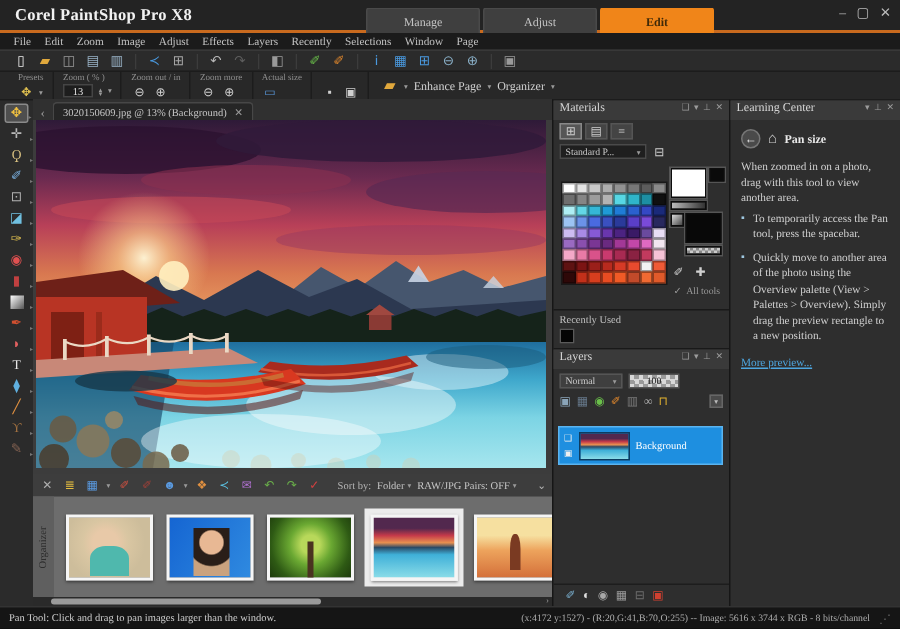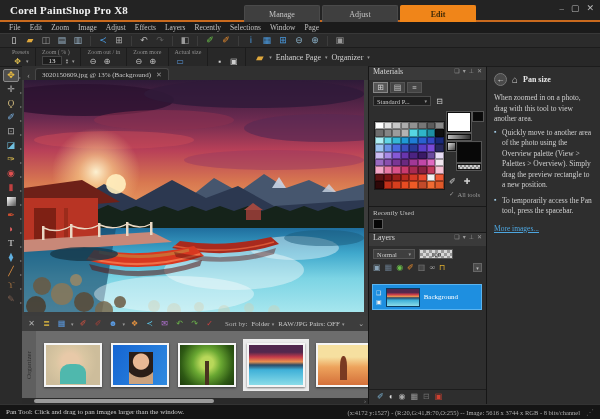--- a/index.html
+++ b/index.html
@@ -643,32 +643,40 @@
         <span style="color: rgb(122, 176, 208);">✐</span>
         <span style="color: rgb(224, 224, 224);">◐</span>
         <span style="color: rgb(168, 168, 168);">◉</span>
         <span style="color: rgb(154, 154, 154);">▦</span>
         <span style="color: rgb(110, 110, 110);">⊟</span>
         <span style="color: rgb(208, 64, 48);">▣</span>
       </div>
   </div>
 
   <div id="colB" class="abs">
+    <div class="panel-head">
+      <span>Learning Center</span>
+      <span class="ph-icons" id="lc-head-icons">
+          <span>▾</span>
+          <span>⊥</span>
+          <span>✕</span>
+        </span>
+    </div>
     <div id="lc-header-row">
       <span id="lc-back">←</span>
       <span id="lc-home">⌂</span>
       <span id="lc-title-text">Pan size</span>
     </div>
     <div id="lc-body">
       <div>When zoomed in on a photo, drag with this tool to view another area.</div>
       <ul id="lc-tips">
+          <li>To temporarily access the Pan tool, press the spacebar.</li>
           <li>Quickly move to another area of the photo using the Overview palette (View &gt; Palettes &gt; Overview). Simply drag the preview rectangle to a new position.</li>
-          <li>To temporarily access the Pan tool, press the spacebar.</li>
         </ul>
-      <span id="lc-more">More images...</span>
+      <span id="lc-more">More preview...</span>
     </div>
   </div>
 
   <div id="statusbar" class="abs">
     <span>Pan Tool: Click and drag to pan images larger than the window.</span>
     <span id="status-right">
       <span>(x:4172 y:1527) - (R:20,G:41,B:70,O:255) -- Image:  5616 x 3744 x RGB - 8 bits/channel</span>
       <span id="resize-grip">⋰</span>
     </span>
   </div>

